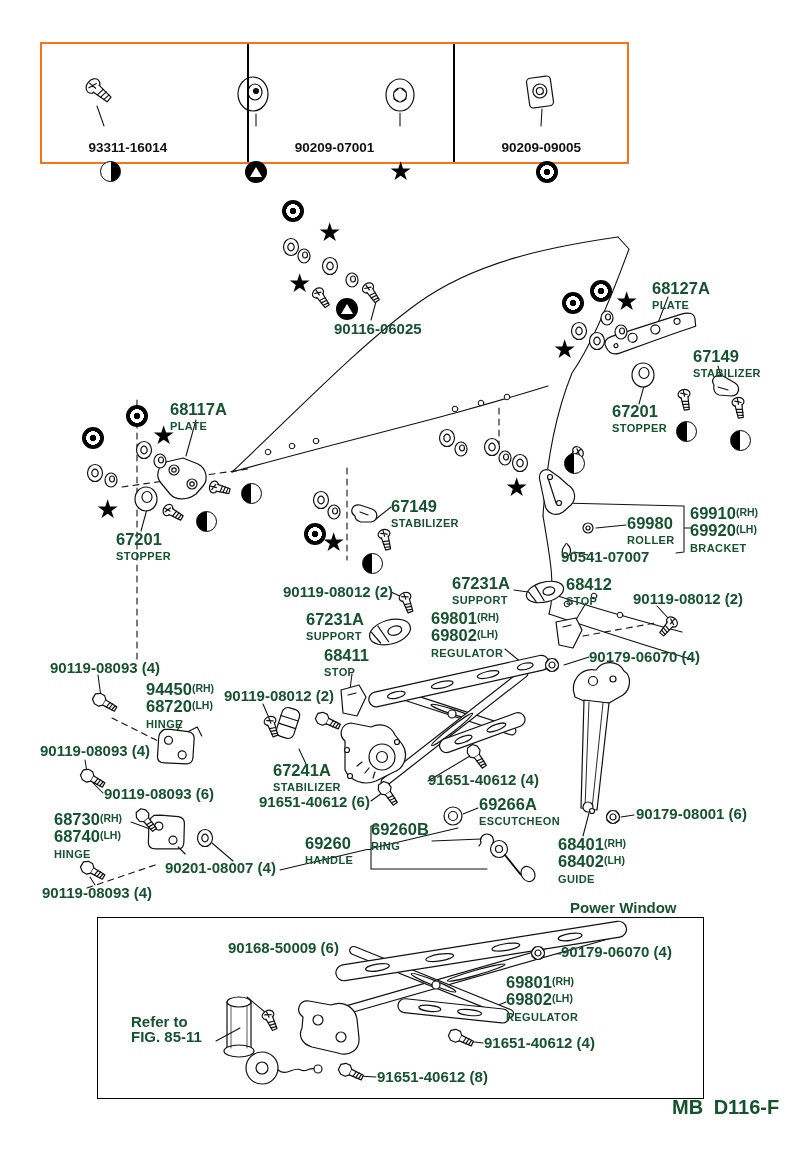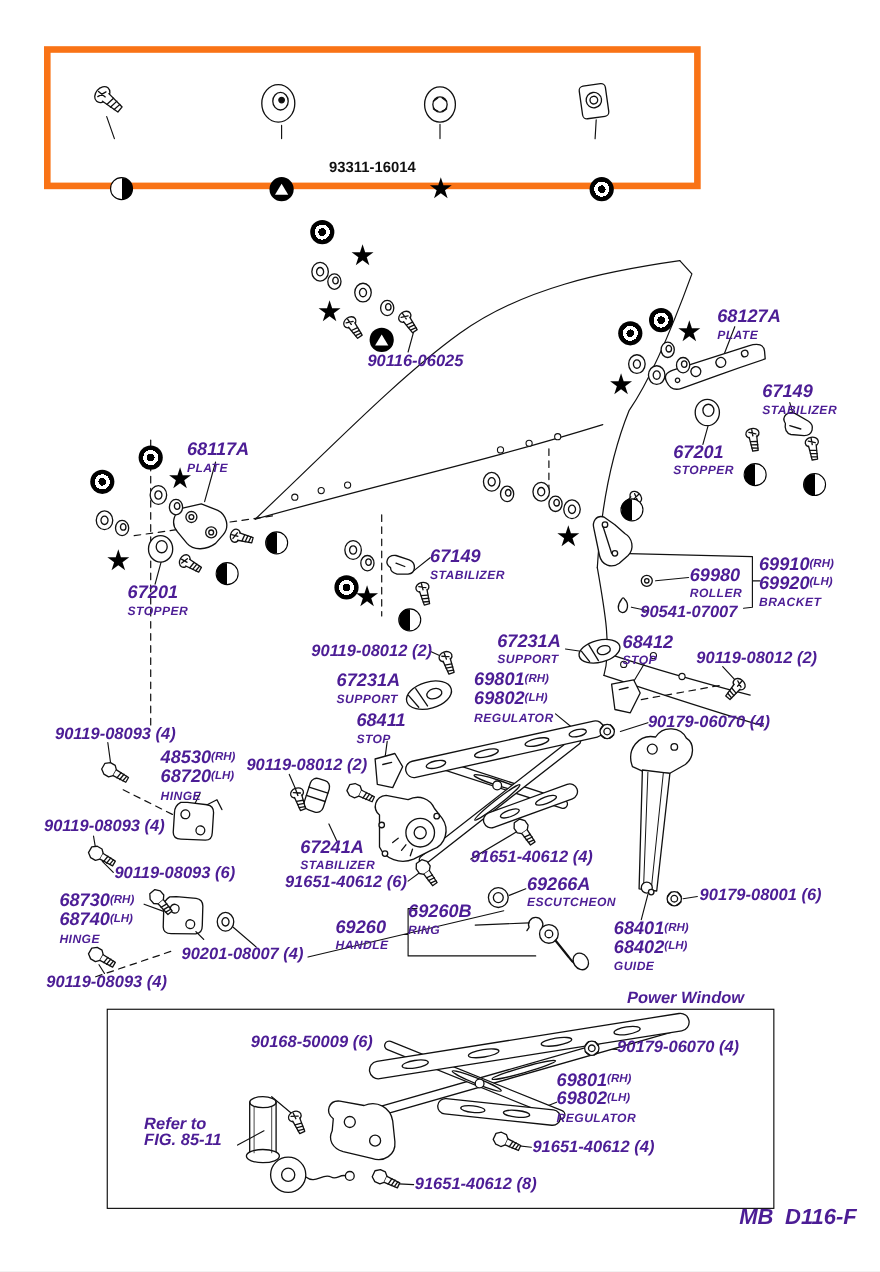--- a/index.html
+++ b/index.html
@@ -1,35 +1,35 @@
 <!DOCTYPE html>
 <html><head>
 <meta charset="utf-8">
 <style>
   html,body{margin:0;padding:0;background:#e8e8e8;}
   .page{position:relative;width:800px;height:1156px;background:#fff;
         font-family:"Liberation Sans",sans-serif;color:#111;overflow:hidden;margin:0 auto;}
   .art{position:absolute;left:0;top:0;pointer-events:none;}
   
-  .legend{position:absolute;left:40px;top:42px;width:585px;height:118px;border:6px solid #f97316;display:flex;gap:33px;}
+  .legend{position:absolute;left:40px;top:42px;width:585px;height:118px;border:2px solid #f97316;display:flex;gap:33px;}
   .lcell{flex:1;border-left:2px solid #000;position:relative;text-align:center;}
   .lcell:first-child{border-left:none;}
   .lnum{position:absolute;bottom:7px;width:100%;font-size:13.5px;font-weight:700;letter-spacing:0;}
   
   .sym{position:absolute;}
   .sym-star{font-size:26px;line-height:1;color:#000;}
   .sym-half,.sym-halfr{width:21px;height:21px;border-radius:50%;border:1.5px solid #000;box-sizing:border-box;}
   .sym-half{background:linear-gradient(90deg,#000 50%,#fff 50%);}
   .sym-halfr{background:linear-gradient(90deg,#fff 50%,#000 50%);}
   .sym-ring{width:22px;height:22px;border-radius:50%;
             background:radial-gradient(circle,#000 0 3.5px,#fff 3.5px 6.8px,#000 6.8px 100%);}
   .sym-tri{width:22px;height:22px;border-radius:50%;background:#000;display:flex;align-items:center;justify-content:center;}
   .sym-tri::after{content:"";width:0;height:0;border-left:6px solid transparent;border-right:6px solid transparent;border-bottom:10px solid #fff;}
   
-  .lbl{position:absolute;white-space:nowrap;line-height:1.02;color:#4c1d95;font-style:italic;}
+  .lbl{position:absolute;white-space:nowrap;line-height:1.02;color:#14532d;}
   .num{font-size:16.5px;font-weight:700;}
   .sfx{font-size:10.5px;font-weight:700;vertical-align:3px;}
   .row{display:block;}
   .sub{display:block;font-size:11px;font-weight:700;letter-spacing:.4px;margin-top:3px;}
   .pn1{font-size:15px;font-weight:700;}
   .ref{font-size:15px;font-weight:700;}
   .pwtitle{font-size:15px;font-weight:700;}
   .footer{font-size:20px;font-weight:700;word-spacing:5px;}
   .pwbox{position:absolute;left:97px;top:917px;width:605px;height:180px;border:1.5px solid #000;}
 </style>
@@ -330,20 +330,26 @@
       <path d="M278 1070 C287 1077 293 1066 301 1070 C306 1073 309 1067 315 1069" fill="none"></path>
       <circle cx="318" cy="1069" r="4"></circle>
     </g>
   </g>
 </svg>
 
 <div class="legend">
   <div class="lcell">
     <div class="lnum">93311-16014</div>
   </div>
+  <div class="lcell">
+    <div class="lnum">90209-07001</div>
+  </div>
+  <div class="lcell">
+    <div class="lnum">90209-09005</div>
+  </div>
 </div>
 
 <div class="sym sym-halfr" style="left:100px;top:161px"></div>
 <div class="sym sym-tri" style="left:245px;top:161px"></div>
 <div class="sym sym-star" style="left:389px;top:158px">★</div>
 <div class="sym sym-ring" style="left:536px;top:161px"></div>
 
 <div class="sym sym-star" style="left:318px;top:219px">★</div>
 <div class="sym sym-star" style="left:288px;top:270px">★</div>
 <div class="sym sym-star" style="left:615px;top:288px">★</div>
@@ -387,21 +393,21 @@
   <span class="num">67149</span><span class="sub">STABILIZER</span>
 </div>
 <div class="lbl" style="left:627px;top:515px">
   <span class="num">69980</span><span class="sub">ROLLER</span>
 </div>
 <div class="lbl" style="left:690px;top:505px">
   <span class="row"><span class="num">69910</span><span class="sfx">(RH)</span></span>
   <span class="row"><span class="num">69920</span><span class="sfx">(LH)</span></span>
   <span class="sub">BRACKET</span>
 </div>
-<div class="lbl" style="left:582px;top:549px"><span class="pn1">90541-07007</span></div>
+<div class="lbl" style="left:561px;top:549px"><span class="pn1">90541-07007</span></div>
 
 <div class="lbl" style="left:283px;top:584px"><span class="pn1">90119-08012 (2)</span></div>
 <div class="lbl" style="left:452px;top:575px">
   <span class="num">67231A</span><span class="sub">SUPPORT</span>
 </div>
 <div class="lbl" style="left:566px;top:576px">
   <span class="num">68412</span><span class="sub">STOP</span>
 </div>
 <div class="lbl" style="left:633px;top:591px"><span class="pn1">90119-08012 (2)</span></div>
 <div class="lbl" style="left:306px;top:611px">
@@ -411,21 +417,21 @@
   <span class="row"><span class="num">69801</span><span class="sfx">(RH)</span></span>
   <span class="row"><span class="num">69802</span><span class="sfx">(LH)</span></span>
   <span class="sub">REGULATOR</span>
 </div>
 <div class="lbl" style="left:589px;top:649px"><span class="pn1">90179-06070 (4)</span></div>
 <div class="lbl" style="left:324px;top:647px">
   <span class="num">68411</span><span class="sub">STOP</span>
 </div>
 <div class="lbl" style="left:50px;top:660px"><span class="pn1">90119-08093 (4)</span></div>
 <div class="lbl" style="left:146px;top:681px">
-  <span class="row"><span class="num">48530</span><span class="sfx">(RH)</span></span>
+  <span class="row"><span class="num">94450</span><span class="sfx">(RH)</span></span>
   <span class="row"><span class="num">68720</span><span class="sfx">(LH)</span></span>
   <span class="sub">HINGE</span>
 </div>
 <div class="lbl" style="left:224px;top:688px"><span class="pn1">90119-08012 (2)</span></div>
 <div class="lbl" style="left:40px;top:743px"><span class="pn1">90119-08093 (4)</span></div>
 <div class="lbl" style="left:273px;top:762px">
   <span class="num">67241A</span><span class="sub">STABILIZER</span>
 </div>
 <div class="lbl" style="left:104px;top:786px"><span class="pn1">90119-08093 (6)</span></div>
 <div class="lbl" style="left:428px;top:772px"><span class="pn1">91651-40612 (4)</span></div>

